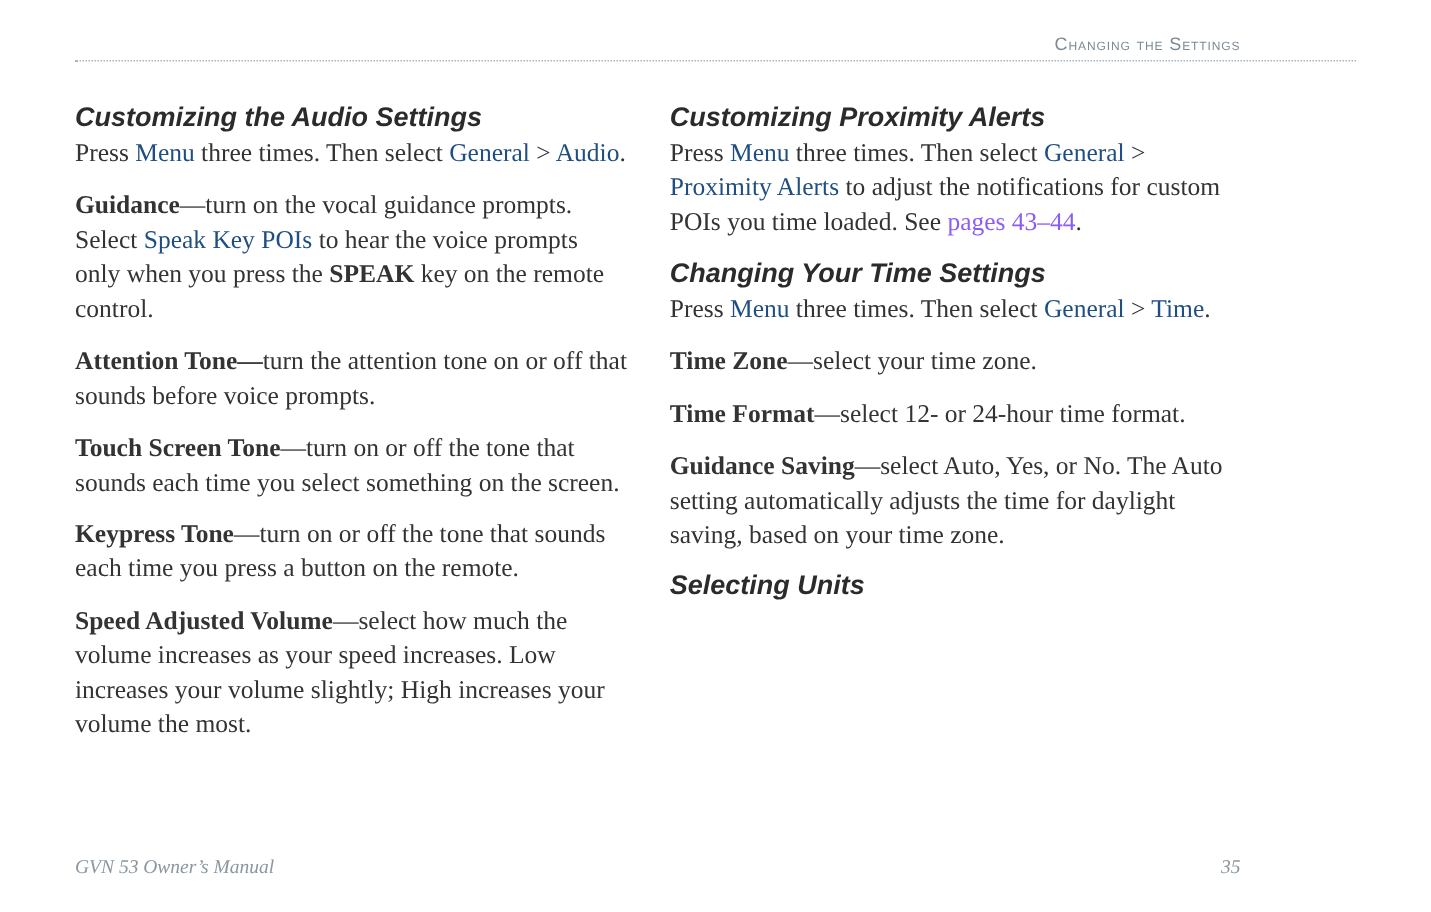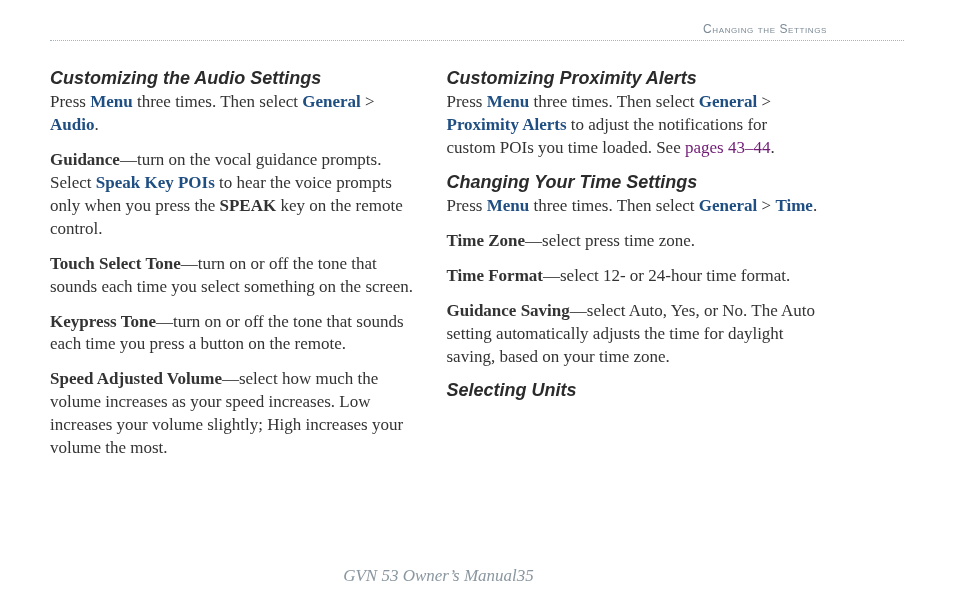--- a/index.html
+++ b/index.html
@@ -6,23 +6,23 @@
   html, body { width: 954px; height: 608px; font-family: "Times New Roman", Times, serif; color: #3a3a3a; background: #fff; }
   .page { width: 877px; height: 608px; padding: 24px 50px 20px 50px; position: relative; }
   .header-label { position: absolute; top: 22px; right: 50px; font-size: 12px; letter-spacing: 0.6px; color: #7c8a95; font-variant: small-caps; font-family: Arial, Helvetica, sans-serif; }
   .dots { position: absolute; top: 40px; left: 50px; width: 854px; height: 1px; border-top: 1px dotted #a6b4bf; }
   .columns { display: flex; width: 100%; margin-top: 38px; }
   .col { width: 50%; padding-right: 20px; }
   .col + .col { padding-left: 8px; padding-right: 8px; }
   .section-title { font-family: Arial, Helvetica, sans-serif; font-weight: 700; font-style: italic; font-size: 18px; color: #2b2b2b; margin-top: 6px; margin-bottom: 2px; }
   p.body { font-size: 17px; line-height: 1.35; margin-bottom: 12px; color: #333; }
   .b { font-weight: 700; }
-  .link { font-weight: 700; color: #1f4e82; }
-  .linkp { color: #701a75; }
-  .footer { position: absolute; bottom: 22px; left: 50px; right: 50px; display: flex; justify-content: center; color: #8a97a0; font-style: italic; font-size: 17px; font-family: "Times New Roman", Times, serif; }
+  .link { font-weight: 400; color: #1f4e82; }
+  .linkp { color: #8b5cf6; }
+  .footer { position: absolute; bottom: 22px; left: 50px; right: 50px; display: flex; justify-content: space-between; color: #8a97a0; font-style: italic; font-size: 13px; font-family: "Times New Roman", Times, serif; }
 </style>
 </head>
 <body>
 
 <div class="page">
   <div class="header-label">Changing the Settings</div>
   <div class="dots"></div>
 
   <div class="columns">
 
@@ -31,23 +31,26 @@
       <div class="section-title">Customizing the Audio Settings</div>
 
       <p class="body">
         <span>Press </span><span class="link">Menu</span><span> three times. Then select </span><span class="link">General</span><span> &gt; </span><span class="link">Audio</span><span>.</span>
       </p>
 
       <p class="body">
         <span class="b">Guidance</span><span>—turn on the vocal guidance prompts. Select </span><span class="link">Speak Key POIs</span><span> to hear the voice prompts only when you press the </span><span class="b">SPEAK</span><span> key on the remote control.</span>
       </p>
 
+      <p class="body">
+        <span class="b">Attention Tone—</span><span>turn the attention tone on or off that sounds before voice prompts.</span>
+      </p>
 
       <p class="body">
-        <span class="b">Touch Select Tone</span><span>—turn on or off the tone that sounds each time you select something on the screen.</span>
+        <span class="b">Touch Screen Tone</span><span>—turn on or off the tone that sounds each time you select something on the screen.</span>
       </p>
 
       <p class="body">
         <span class="b">Keypress Tone</span><span>—turn on or off the tone that sounds each time you press a button on the remote.</span>
       </p>
 
       <p class="body">
         <span class="b">Speed Adjusted Volume</span><span>—select how much the volume increases as your speed increases. Low increases your volume slightly; High increases your volume the most.</span>
       </p>
 
@@ -58,21 +61,21 @@
       <div class="section-title">Customizing Proximity Alerts</div>
       <p class="body">
         <span>Press </span><span class="link">Menu</span><span> three times. Then select </span><span class="link">General</span><span> &gt; </span><span class="link">Proximity Alerts</span><span> to adjust the notifications for custom POIs you time loaded. See </span><span class="linkp">pages 43–44</span><span>.</span>
       </p>
 
       <div class="section-title">Changing Your Time Settings</div>
       <p class="body">
         <span>Press </span><span class="link">Menu</span><span> three times. Then select </span><span class="link">General</span><span> &gt; </span><span class="link">Time</span><span>.</span>
       </p>
       <p class="body">
-        <span class="b">Time Zone</span><span>—select press time zone.</span>
+        <span class="b">Time Zone</span><span>—select your time zone.</span>
       </p>
       <p class="body">
         <span class="b">Time Format</span><span>—select 12- or 24-hour time format.</span>
       </p>
       <p class="body">
         <span class="b">Guidance Saving</span><span>—select Auto, Yes, or No. The Auto setting automatically adjusts the time for daylight saving, based on your time zone.</span>
       </p>
 
       <div class="section-title">Selecting Units</div>
 

